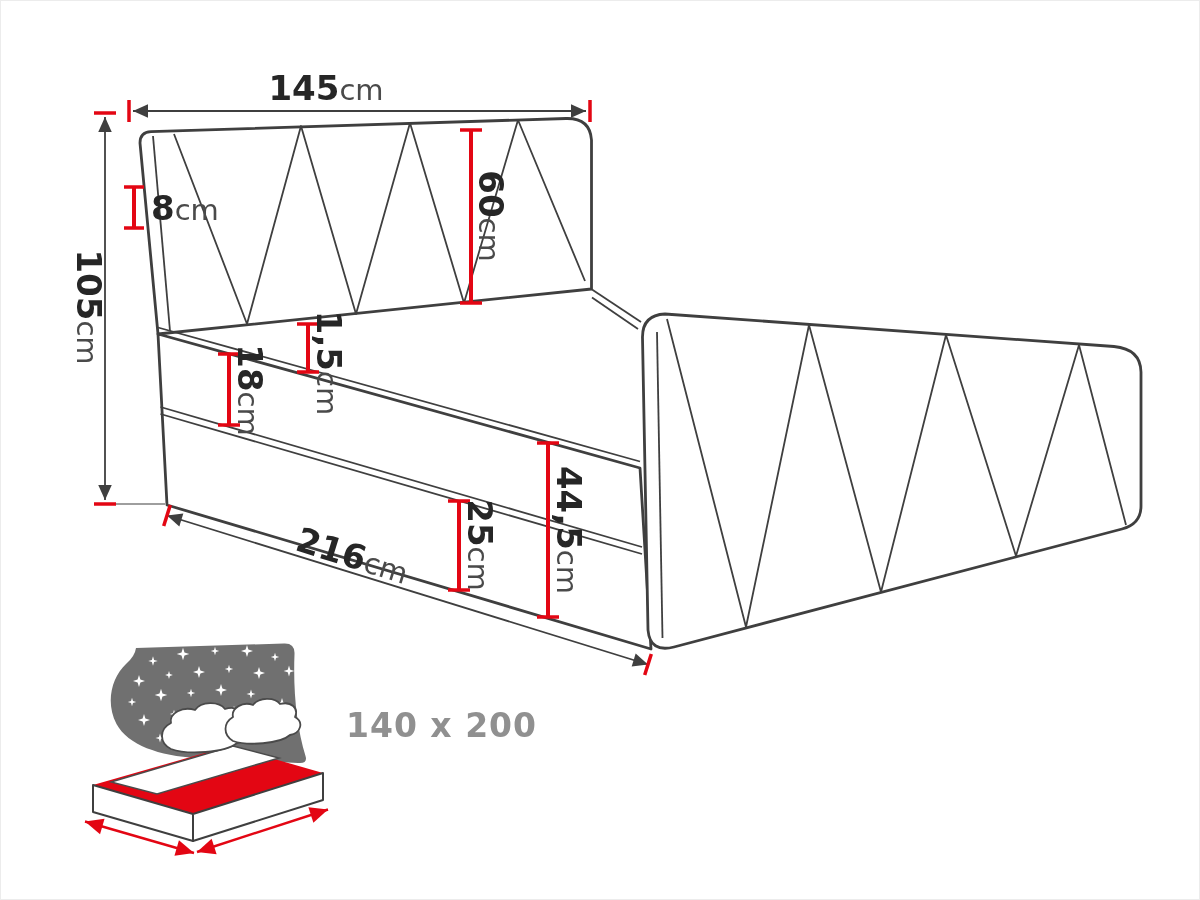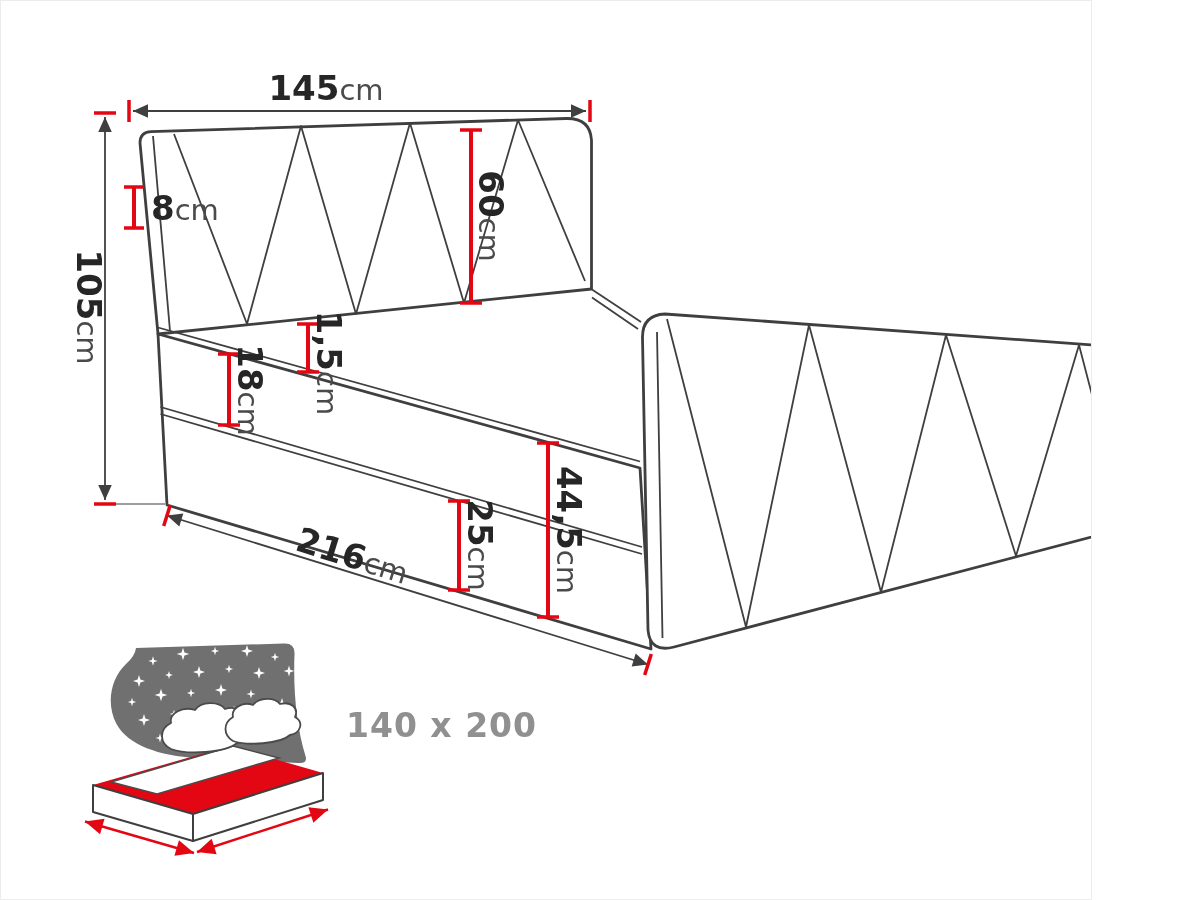--- a/index.html
+++ b/index.html
@@ -1,16 +1,16 @@
 <!DOCTYPE html>
 <html><head>
 <meta charset="utf-8">
 <style>
   html,body{margin:0;padding:0;background:#ffffff;}
-  .page{position:relative;width:1092px;height:900px;background:#ffffff;border:1px solid #ececec;box-sizing:border-box;overflow:hidden;font-family:"DejaVu Sans","Liberation Sans",sans-serif;}
+  .page{position:relative;width:1200px;height:900px;background:#ffffff;border:1px solid #ececec;box-sizing:border-box;overflow:hidden;font-family:"DejaVu Sans","Liberation Sans",sans-serif;}
   svg{position:absolute;left:0;top:0;}
   svg text{font-family:"DejaVu Sans","Liberation Sans",sans-serif;}
   .num{font-weight:bold;font-size:34px;fill:#262626;}
   .unit{font-weight:normal;font-size:29px;fill:#4a4a4a;}
   .size-label{font-weight:bold;font-size:33px;fill:#909090;letter-spacing:1px;}
   .outline{fill:#ffffff;stroke:#3f3f3f;stroke-width:2.8;stroke-linejoin:round;}
   .thin{fill:none;stroke:#3f3f3f;stroke-width:1.8;}
   .zig{fill:none;stroke:#3f3f3f;stroke-width:1.8;stroke-linejoin:round;}
   .dimline{stroke:#3f3f3f;stroke-width:1.8;fill:none;}
   .ext{stroke:#3f3f3f;stroke-width:1.2;fill:none;}

